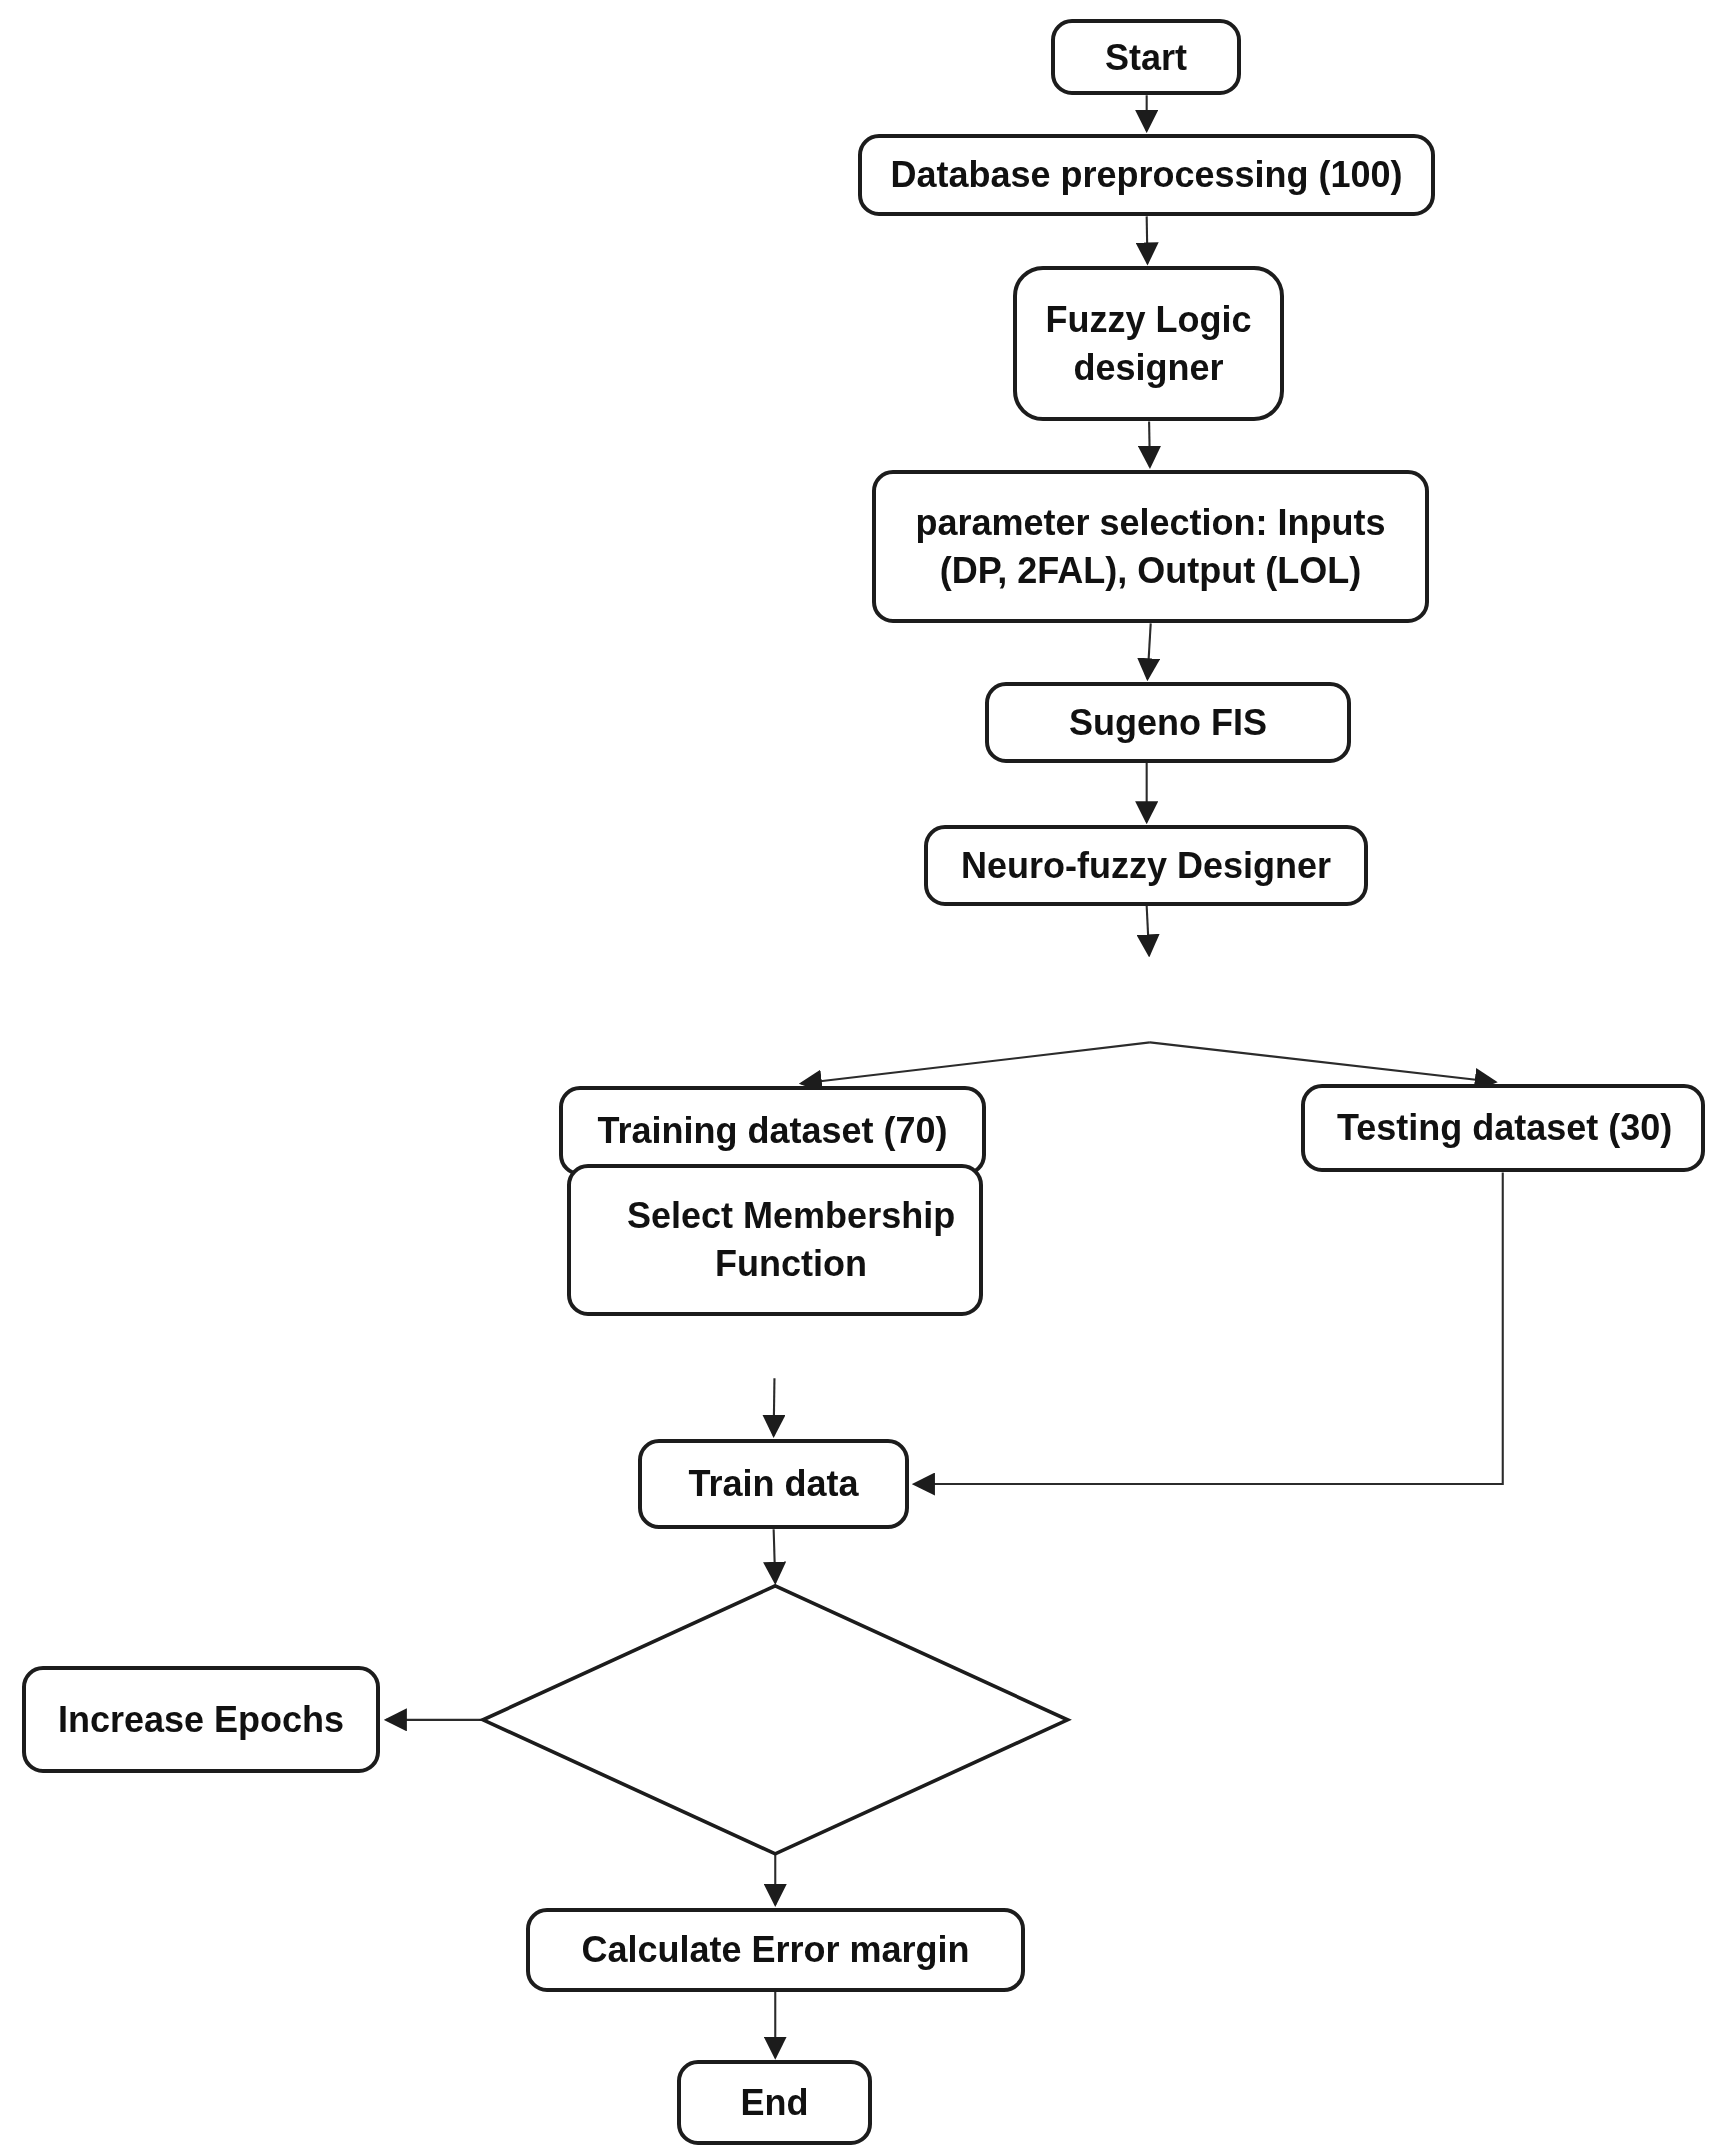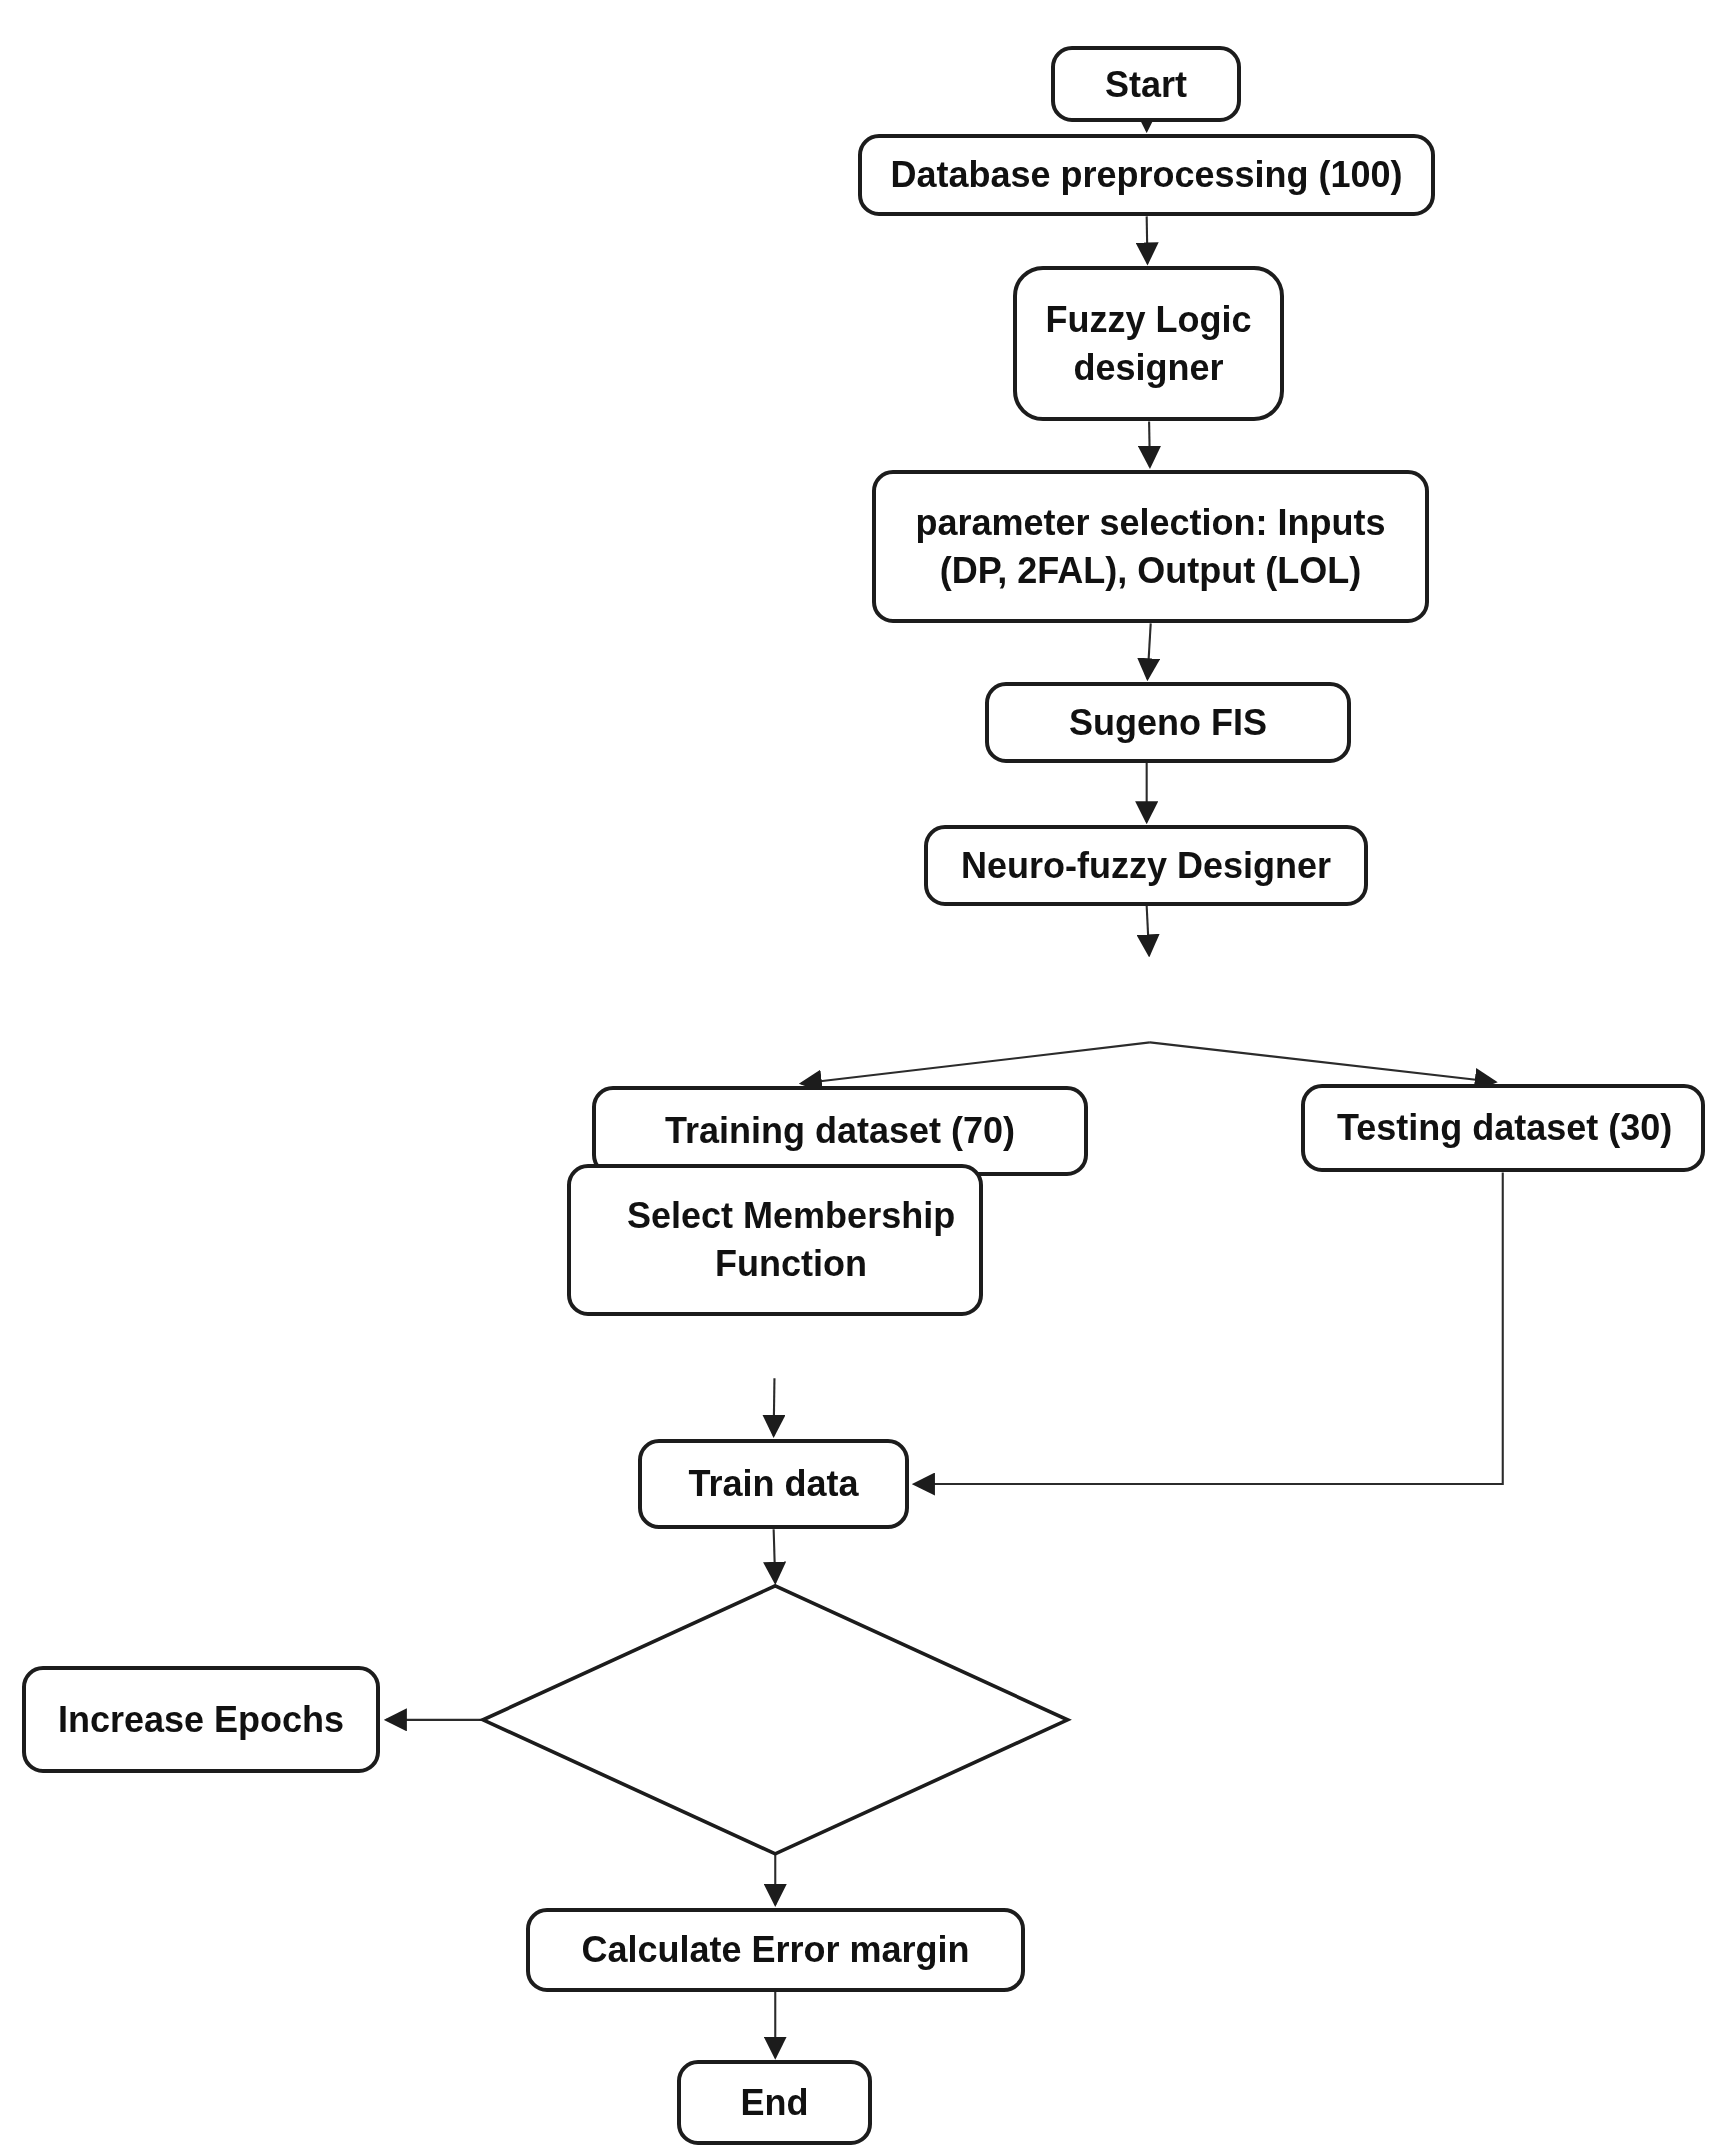--- a/index.html
+++ b/index.html
@@ -35,28 +35,28 @@
     align-items: center;
     justify-content: center;
     text-align: center;
     font-size: 36px;
     font-weight: 600;
     color: #111111;
     line-height: 1.32;
     z-index: 2;
   }
   
-  .n-start      { left: 1051px; top: 19.4px;   width: 190px; height: 76px; margin-top: 27px;  }
+  .n-start      { left: 1051px; top: 19.4px;   width: 190px; height: 76px;  }
   .n-database   { left: 858px; top: 134px;  width: 577px; height: 82px; }
   .n-fuzzy      { left: 1013px; top: 266px;  width: 271px; height: 155px; border-radius: 30px; }
   .n-param      { left: 872px; top: 470px;  width: 557px; height: 153px; }
   .n-sugeno     { left: 985px; top: 682px;  width: 366px; height: 81px; }
   .n-neuro      { left: 924px; top: 825px; width: 444px; height: 81px; }
   .n-division   { left: 815px; top: 958px; width: 674px; height: 84px; }
-  .n-training   { left: 592px;  top: 1086px; width: 496px; height: 90px; }
+  .n-training   { left: 559px;  top: 1086px; width: 427px; height: 90px; }
   .n-testing    { left: 1301px; top: 1084px; width: 404px; height: 88px; padding-left: 8px; }
   .n-selectmf   { left: 567px;  top: 1164px; width: 416px; height: 152px; padding-left: 37px; }
   .n-traindata  { left: 638px;  top: 1439px; width: 271px; height: 90px; }
   .n-increase   { left: 22px;   top: 1666px; width: 358px; height: 107px; }
   .n-calculate  { left: 526px;  top: 1908px; width: 499px; height: 84px; }
   .n-end        { left: 677px;  top: 2060px; width: 195px; height: 85px; }
   .l-decision   { left: 589px;  top: 1659px; width: 371px; height: 121px; }
 </style>
 </head>
 <body>

